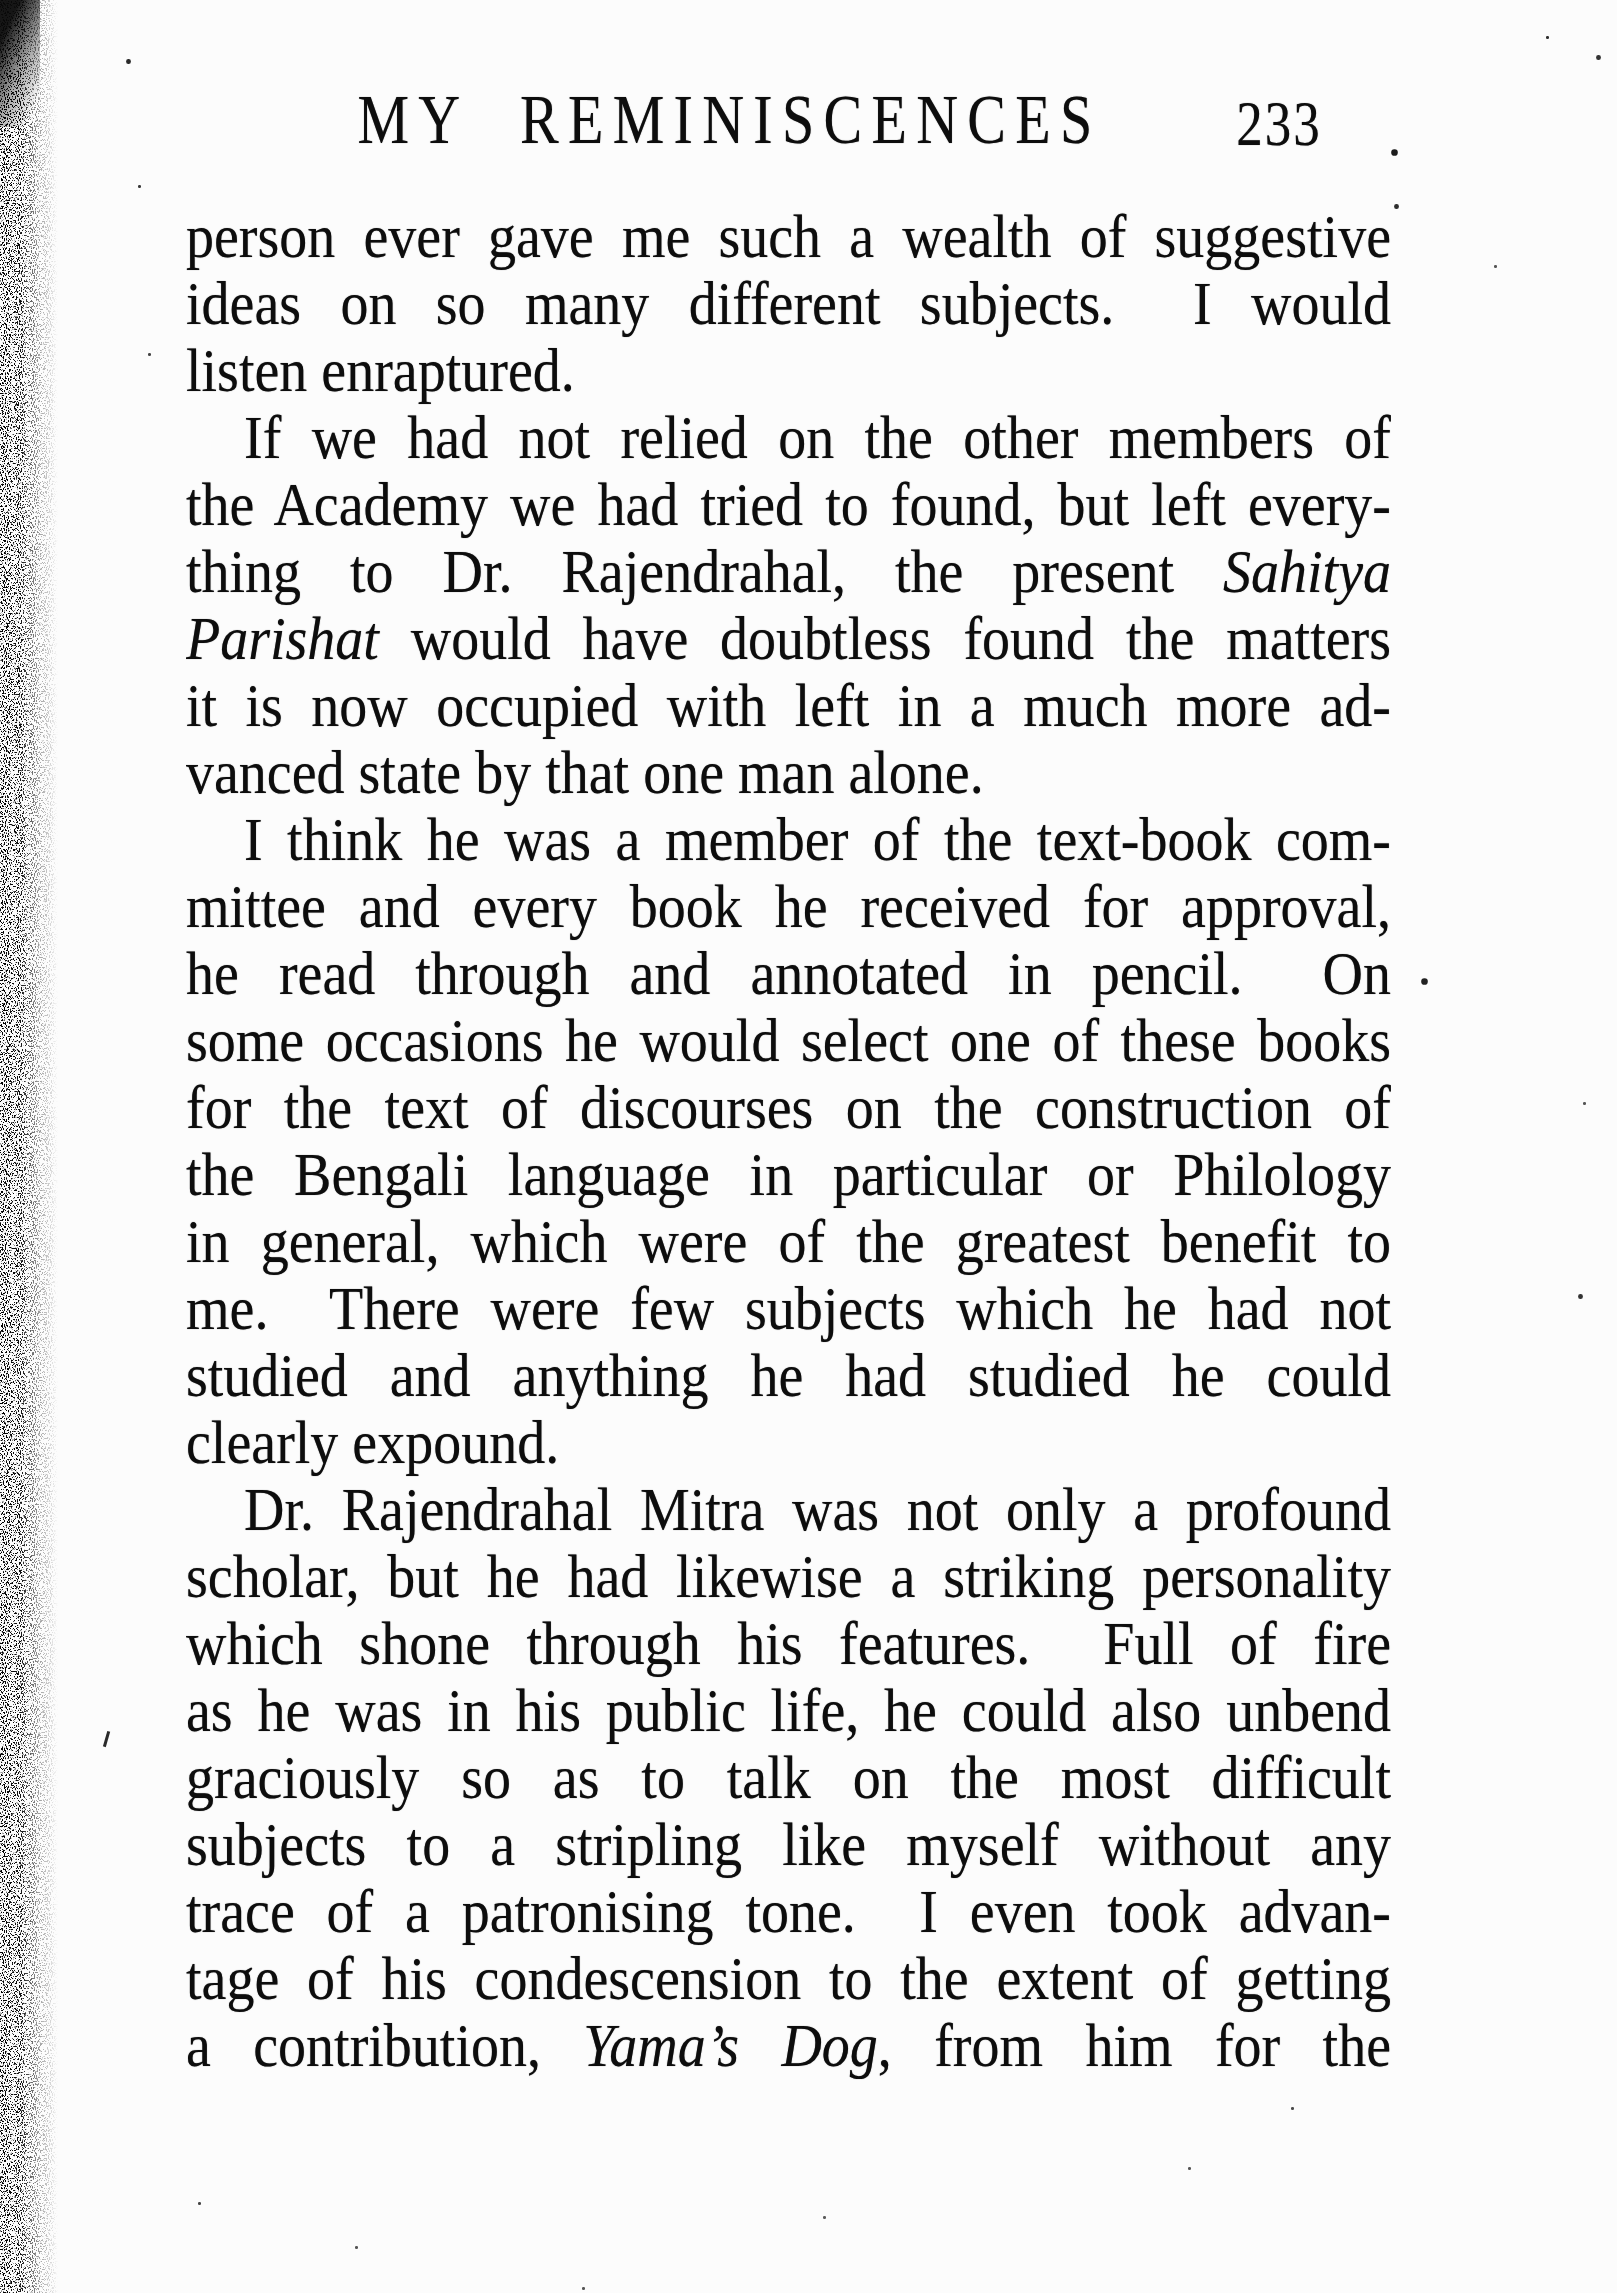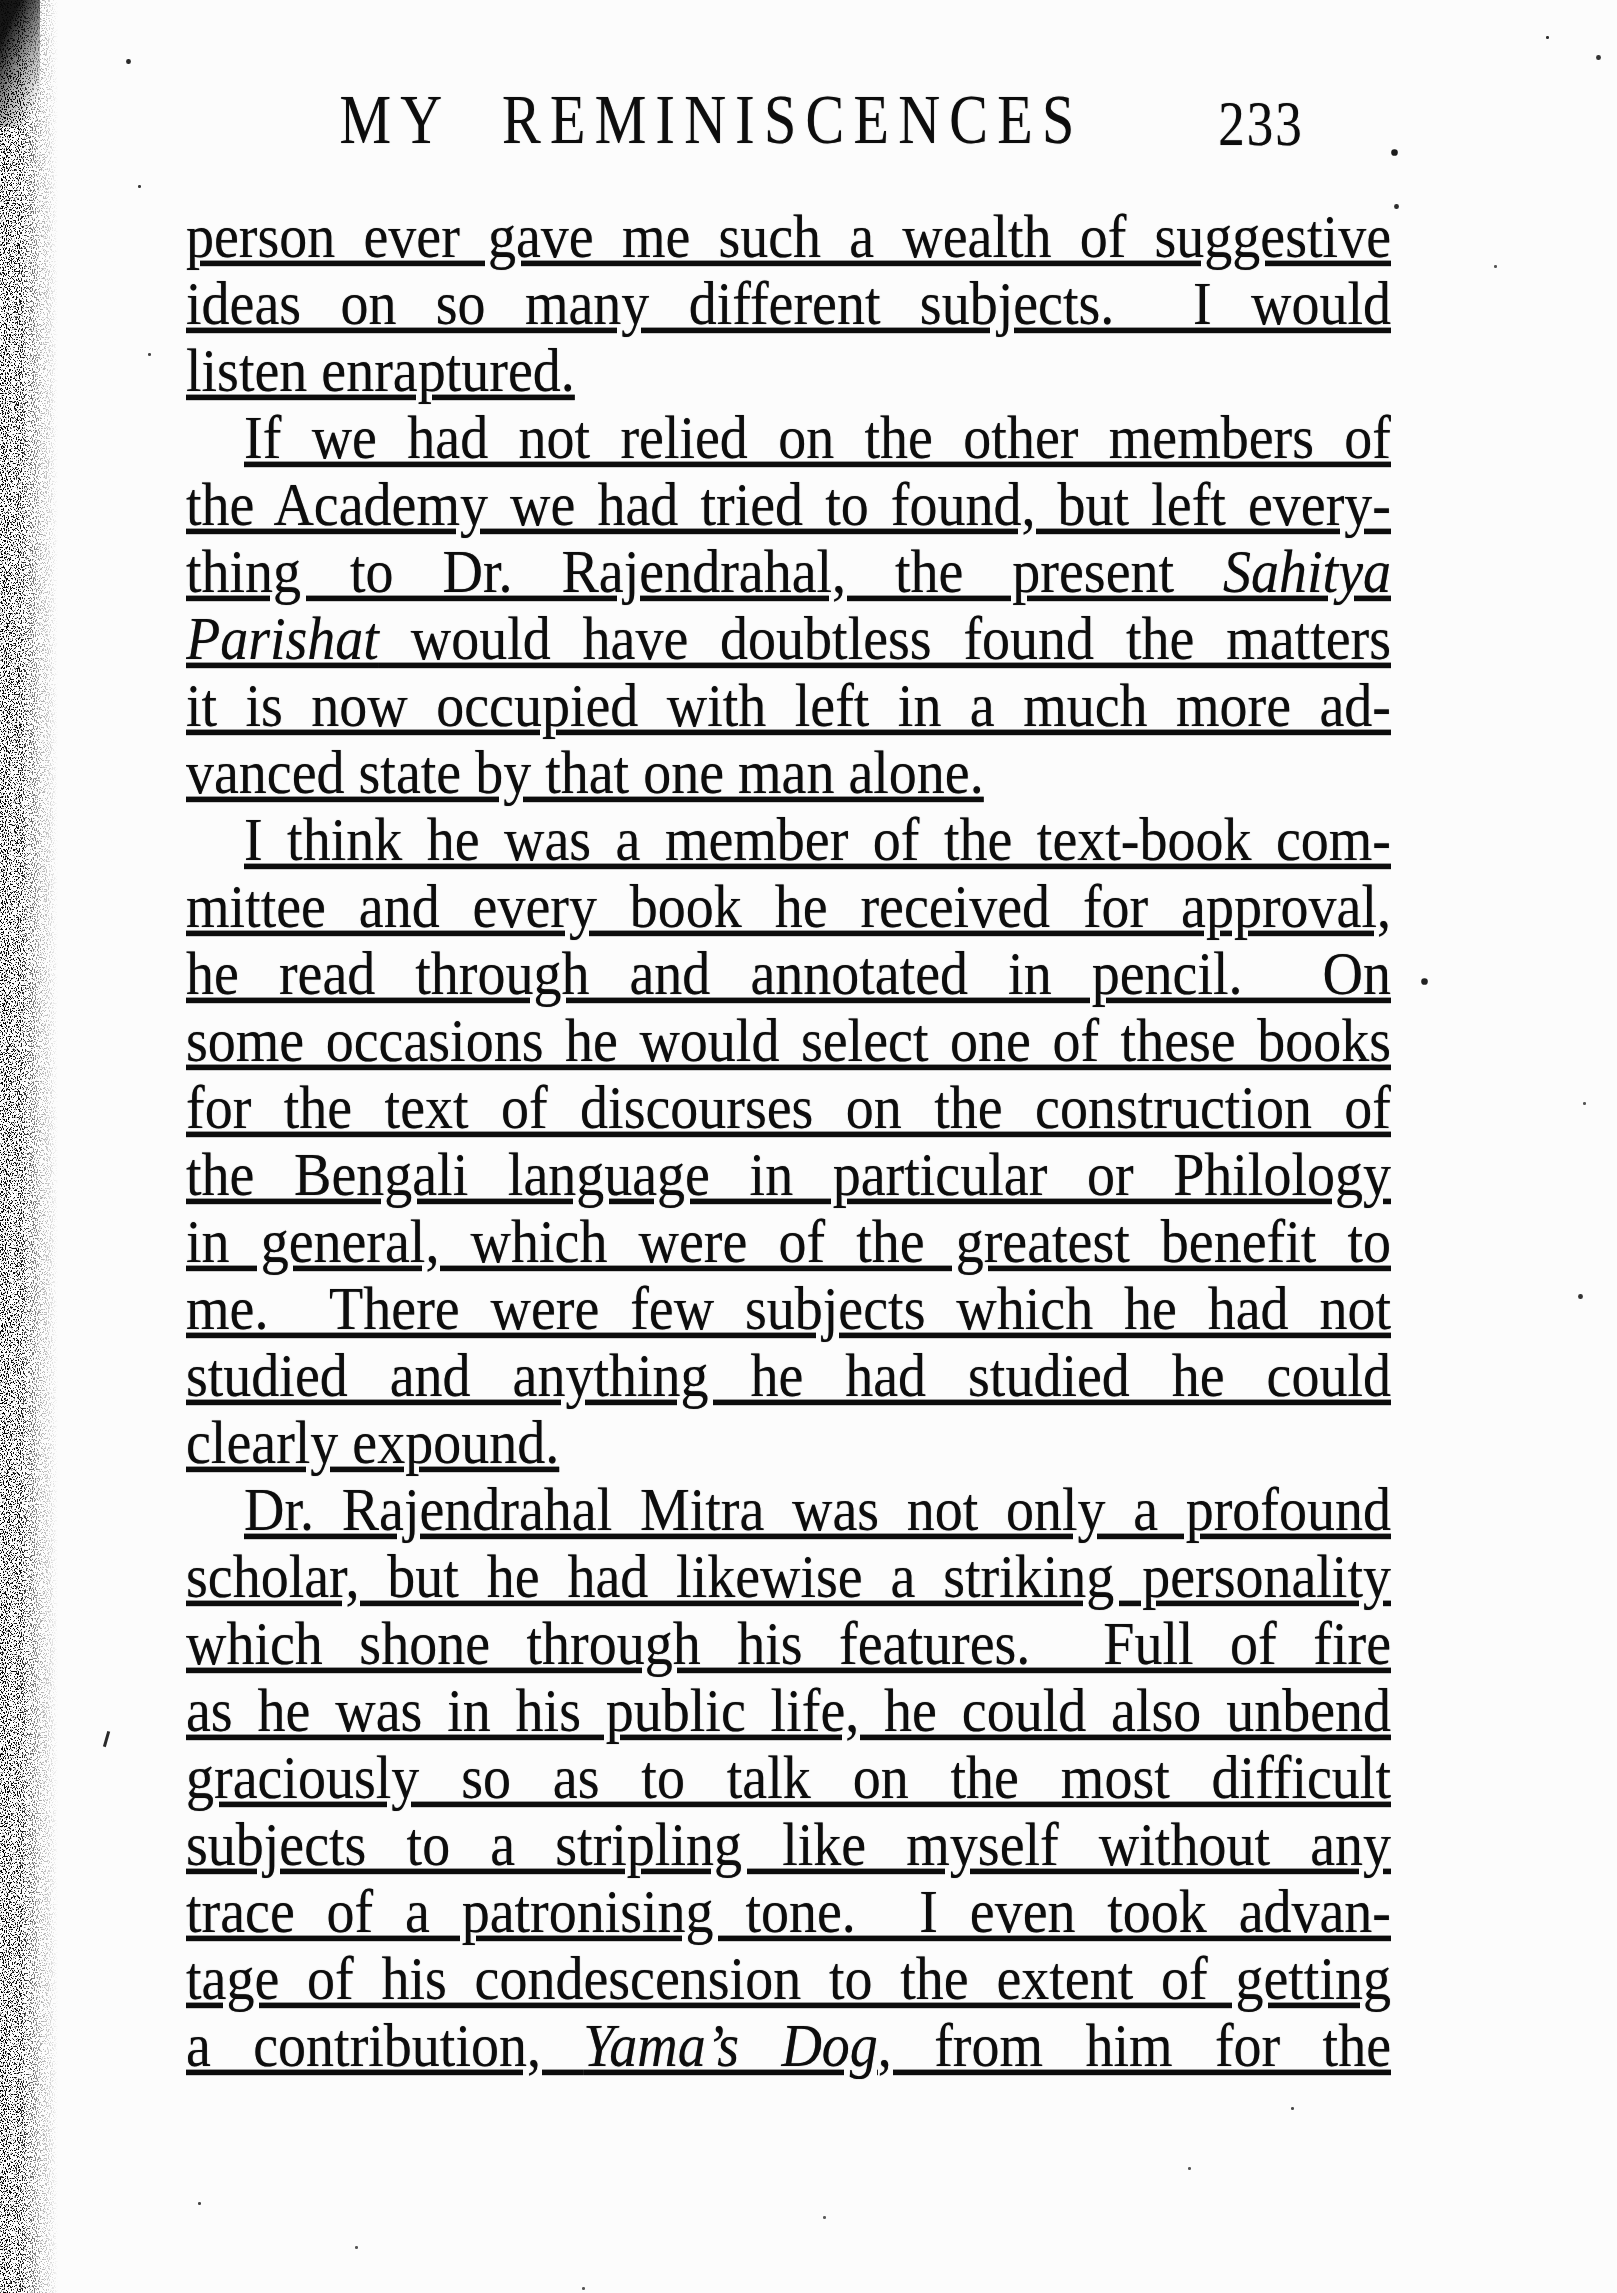--- a/index.html
+++ b/index.html
@@ -13,21 +13,21 @@
     height: 2294px;
     background: var(--paper, #fcfcfc);
     overflow: hidden;
     font-family: "Liberation Serif", serif;
     color: var(--ink, #0d0d0d);
   }
 
   
   .header {
     position: absolute;
-    left: 168px;
+    left: 186px;
     top: 78px;
     width: 1205px;
     height: 84px;
   }
   .title {
     position: absolute;
     left: 0;
     right: 118px;
     top: 0;
     height: 84px;
@@ -53,21 +53,20 @@
     transform-origin: center;
     text-shadow: 0 0 0.9px rgba(0,0,0,0.55);
   }
 
   
   .body {
     position: absolute;
     left: 186px;
     top: 204px;
     width: 1205px;
-    text-decoration: underline;
   }
   .line {
     box-sizing: border-box;
     height: 67px;
     line-height: 67px;
     font-size: 56px;
     overflow: hidden;
     text-align: justify;
     transform: scaleY(1.08);
     transform-origin: center;

